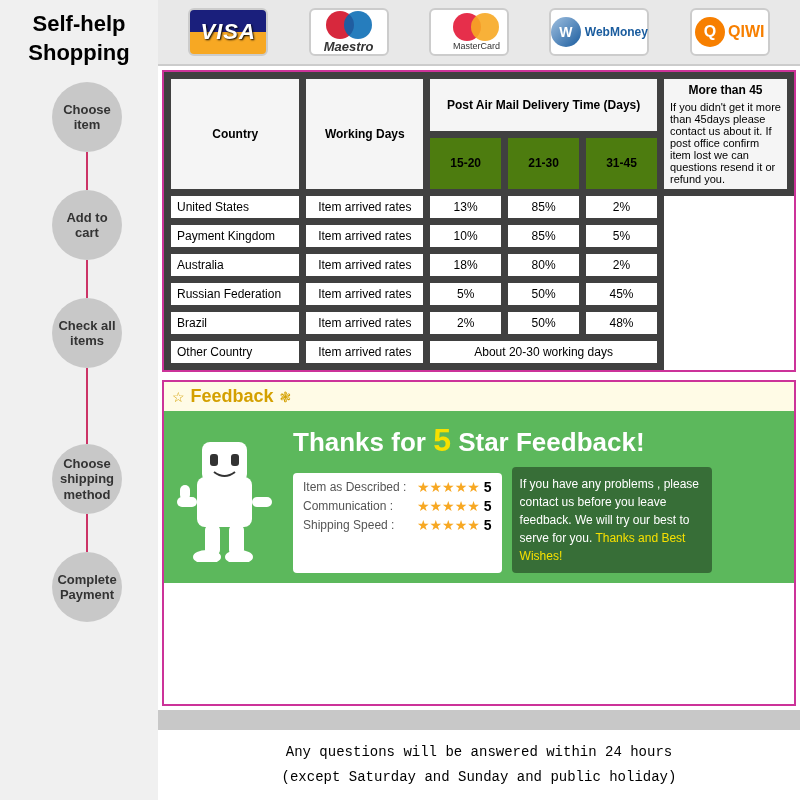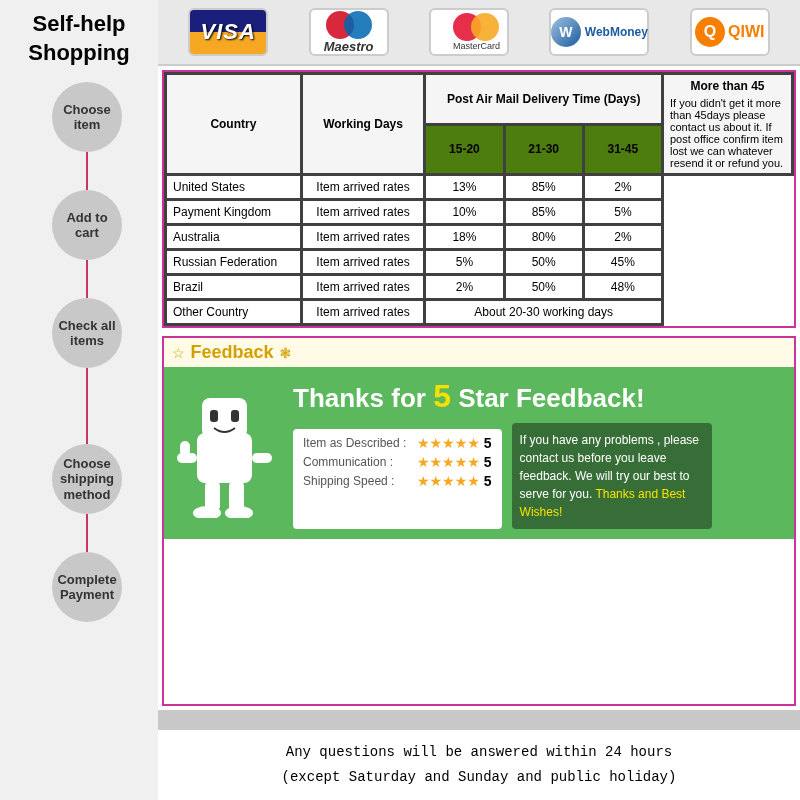--- a/index.html
+++ b/index.html
@@ -164,21 +164,21 @@
     .delivery-section {
       border: 2px solid #cc3399;
       margin: 4px;
     }
     table.delivery-table {
       width: 100%;
       border-collapse: collapse;
       font-size: 12px;
     }
     table.delivery-table th, table.delivery-table td {
-      border: 3px solid #404040;
+      border: 7px solid #404040;
       padding: 4px 6px;
       text-align: center;
     }
     table.delivery-table .header-top {
       background: #f5f5f5;
       font-weight: bold;
     }
     table.delivery-table .header-sub {
       background: #4d7c0f;
       font-weight: bold;
@@ -384,21 +384,21 @@
 
   <div class="delivery-section">
     <table class="delivery-table">
       <thead>
         <tr>
           <th class="header-top" rowspan="2">Country</th>
           <th class="header-top" rowspan="2">Working Days</th>
           <th class="header-top" colspan="3">Post Air Mail Delivery Time (Days)</th>
           <th class="more-than-cell" rowspan="8" style="width:130px;">
             <div>More than 45</div>
-            <div style="margin-top:4px; font-weight:normal; font-size:11px; text-align:left;">If you didn't get it more than 45days please contact us about it. If post office confirm item lost we can whatever resend it or refund you.</div>
+            <div style="margin-top:4px; font-weight:normal; font-size:11px; text-align:left;">If you didn't get it more than 45days please contact us about it. If post office confirm item lost we can questions resend it or refund you.</div>
           </th>
         </tr>
         <tr>
           <th class="header-sub">15-20</th>
           <th class="header-sub">21-30</th>
           <th class="header-sub">31-45</th>
         </tr>
       </thead>
       <tbody id="delivery-tbody">
       <tr>

